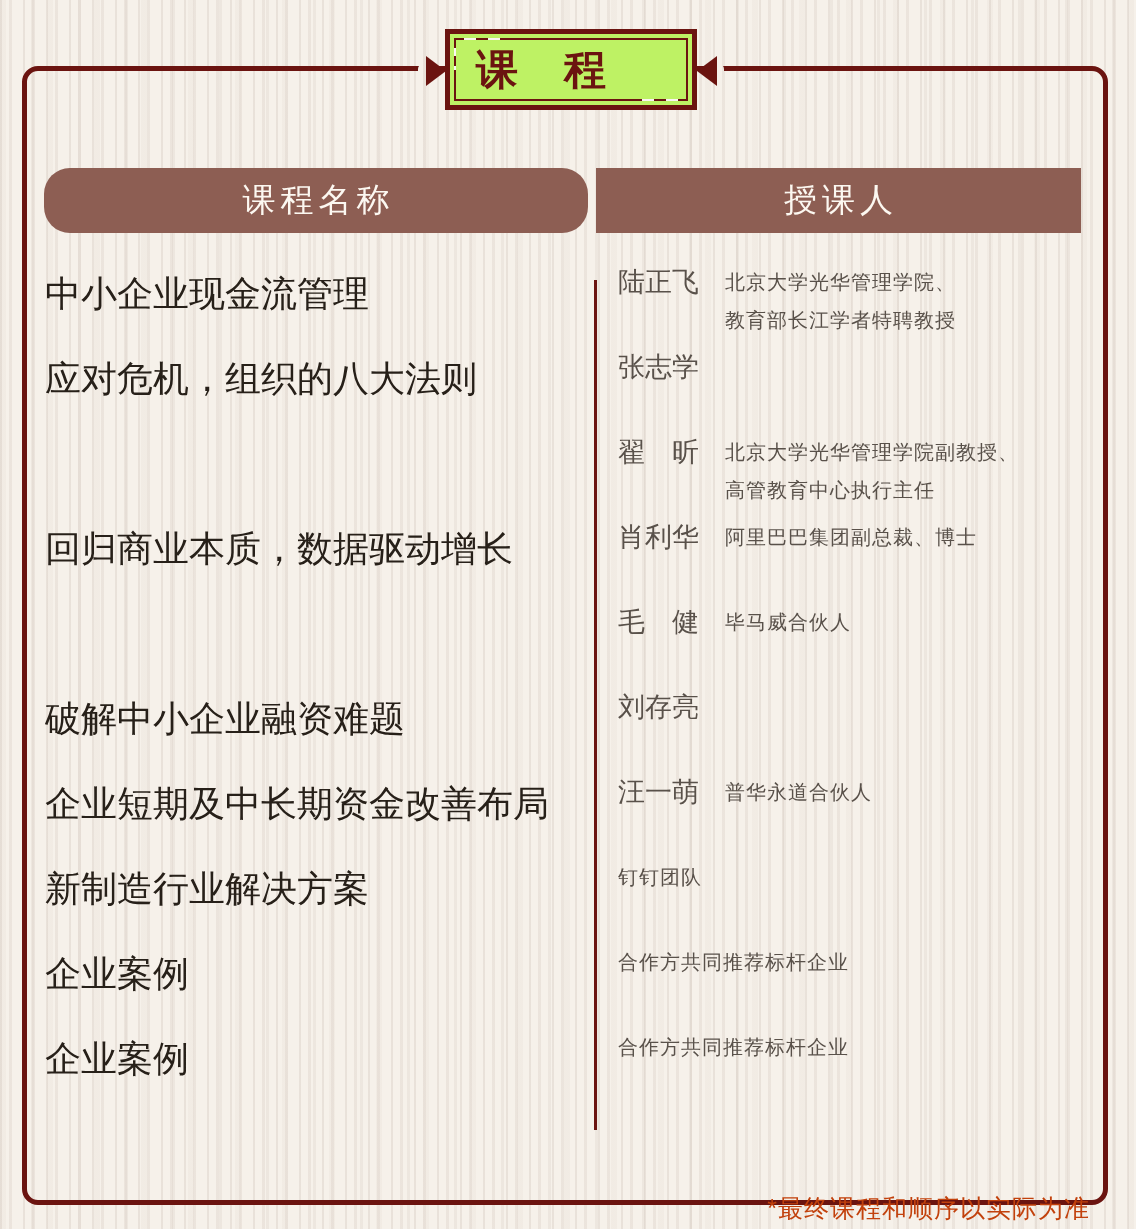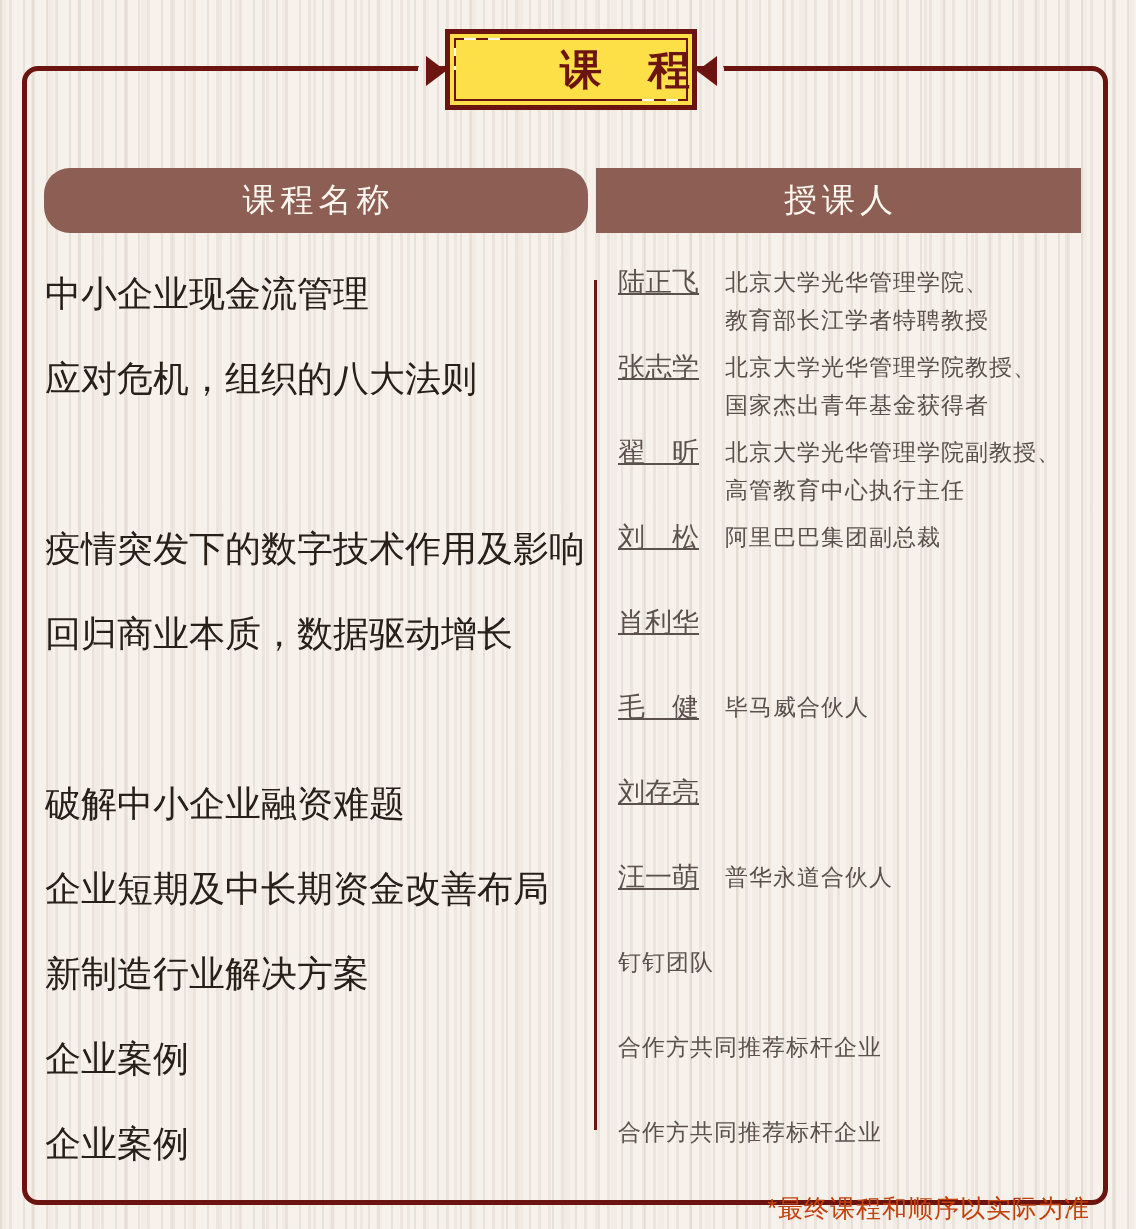--- a/index.html
+++ b/index.html
@@ -25,22 +25,22 @@
 
   
   .banner{left:413px;top:29px;width:312px;height:84px;}
   .patch{top:35px;width:10px;height:16px;}          
   .patch.l{left:5px;} .patch.r{left:301px;}
   .tri{width:0;height:0;top:27px;border-top:15px solid transparent;border-bottom:15px solid transparent;}
   .tri.l{left:13px;border-left:20px solid var(--frame);}
   .tri.r{left:284px;border-right:20px solid var(--frame);}
   .banner-box{
     left:32px;top:0;width:252px;height:81px;box-sizing:border-box;
-    border:5px solid var(--frame);background-color:#fde047;
-    display:flex;align-items:center;justify-content:flex-end;padding-left:26px;
+    border:5px solid var(--frame);background-color:#bef264;
+    display:flex;align-items:center;justify-content:flex-start;padding-left:26px;
   }
   .banner-inner{position:absolute;inset:4px;border:2px solid var(--frame);}
   .notch{position:absolute;background:#faf6f1;}
   .dash{position:absolute;background:var(--frame);}
   .banner-title{
     position:relative;font-size:42px;color:var(--frame);font-weight:700;line-height:1;
     white-space:pre;letter-spacing:2px;
   }
 
   
@@ -52,22 +52,22 @@
   .th.left{left:44px;width:544px;}
   .th.right{left:596px;width:485px;}
 
   
   .divider{left:594px;top:280px;width:3px;height:850px;background:var(--frame);}
 
   
   .rows{left:45px;top:259px;width:1060px;}
   .row{position:relative;height:85px;}
   .course{position:absolute;left:0;top:14px;font-size:36px;line-height:42px;color:#272019;white-space:nowrap;}
-  .lect{position:absolute;left:573px;top:4px;width:90px;font-size:27px;line-height:38px;color:#59514a;white-space:pre;text-decoration:underline;}
-  .title{position:absolute;left:680px;top:4px;width:max-content;font-size:23px;line-height:38px;color:#59514a;white-space:pre-line;letter-spacing:1px;}
+  .lect{position:absolute;left:573px;top:4px;width:90px;font-size:27px;line-height:38px;color:#59514a;white-space:pre;}
+  .title{position:absolute;left:680px;top:4px;width:max-content;font-size:20px;line-height:38px;color:#59514a;white-space:pre-line;letter-spacing:1px;}
   .title.wide{left:573px;}
 
   .footnote{right:46px;top:1164px;font-size:25px;color:#c2410c;letter-spacing:1px;margin-top:28px;}
 </style>
 </head>
 <body class="texture">
 
 <div class="abs frame"></div>
 
 <div class="abs banner">
@@ -97,39 +97,33 @@
   <div class="row">
     <div class="course">中小企业现金流管理</div>
     <div class="lect">陆正飞</div>
     <div class="title">北京大学光华管理学院、
 教育部长江学者特聘教授</div>
   </div>
 
   <div class="row">
     <div class="course">应对危机，组织的八大法则</div>
     <div class="lect">张志学</div>
-    <div class="title">北京大学光华管理学院教授、
-国家杰出青年基金获得者</div>
   </div>
 
   <div class="row">
     <div class="lect">翟　昕</div>
     <div class="title">北京大学光华管理学院副教授、
 高管教育中心执行主任</div>
   </div>
 
-  <div class="row">
-    <div class="course">疫情突发下的数字技术作用及影响</div>
-    <div class="lect">刘　松</div>
-    <div class="title">阿里巴巴集团副总裁</div>
-  </div>
 
   <div class="row">
     <div class="course">回归商业本质，数据驱动增长</div>
     <div class="lect">肖利华</div>
+    <div class="title">阿里巴巴集团副总裁、博士</div>
   </div>
 
   <div class="row">
     <div class="lect">毛　健</div>
     <div class="title">毕马威合伙人</div>
   </div>
 
   <div class="row">
     <div class="course">破解中小企业融资难题</div>
     <div class="lect">刘存亮</div>

